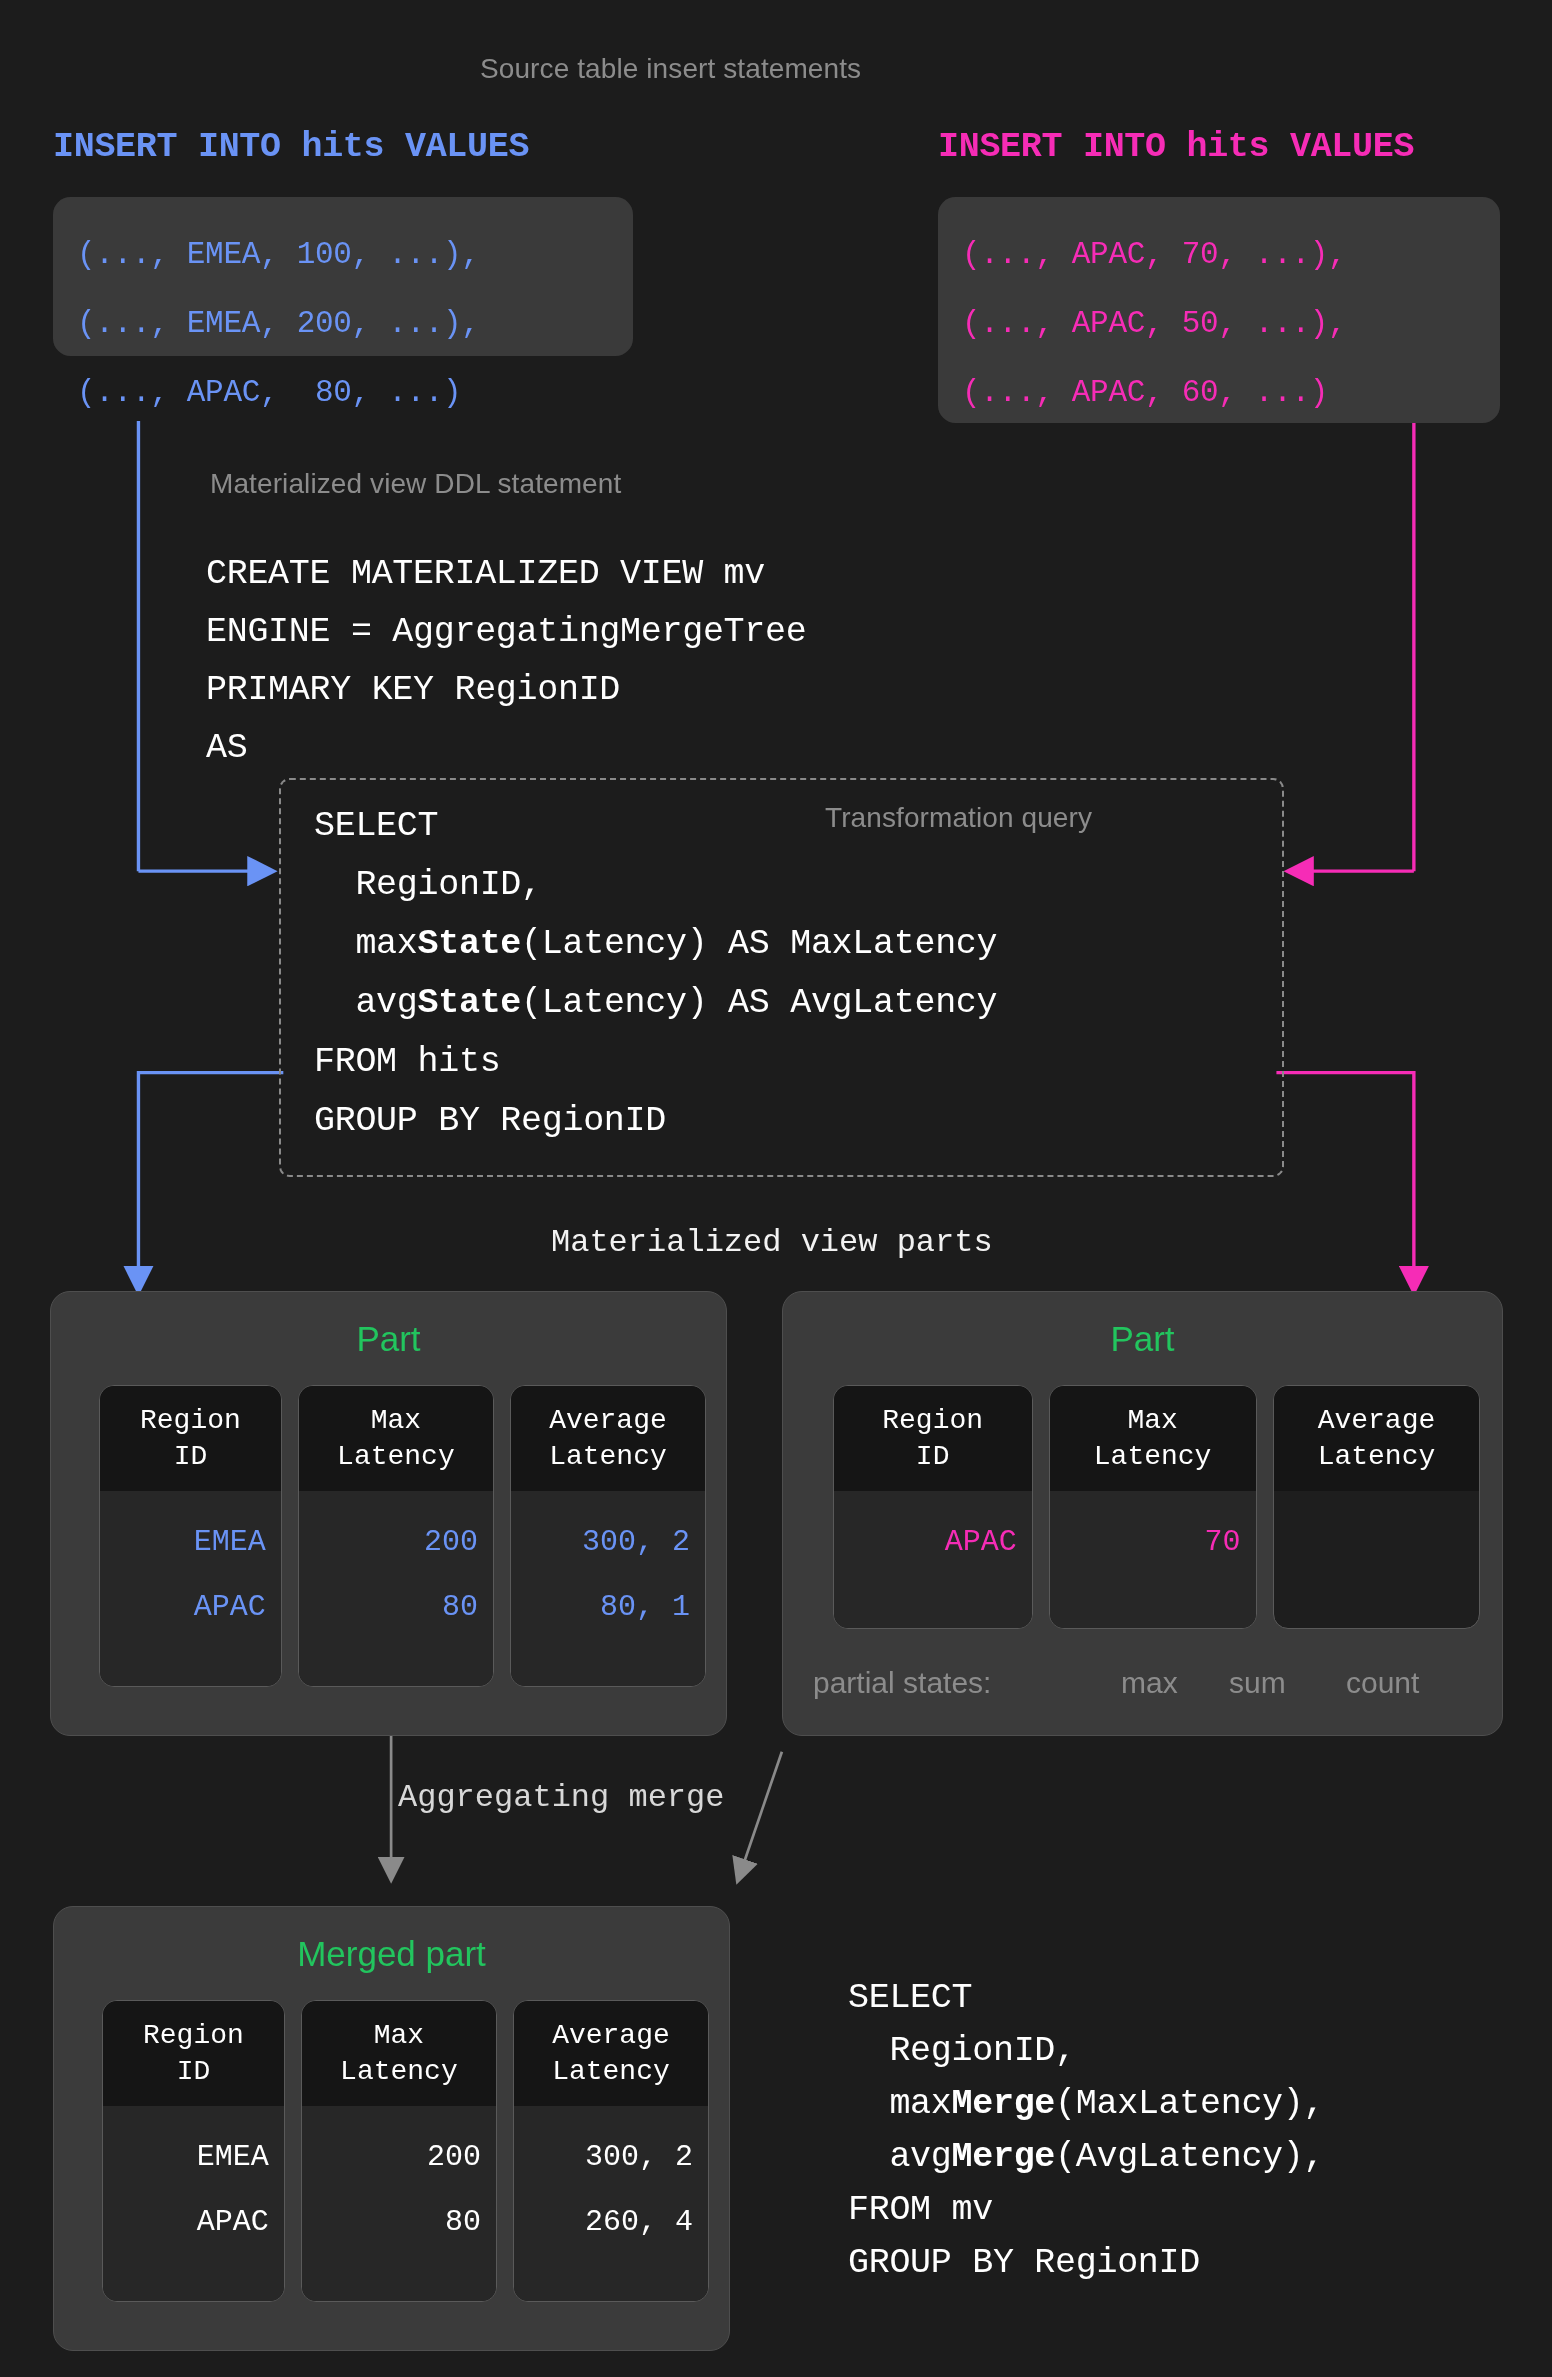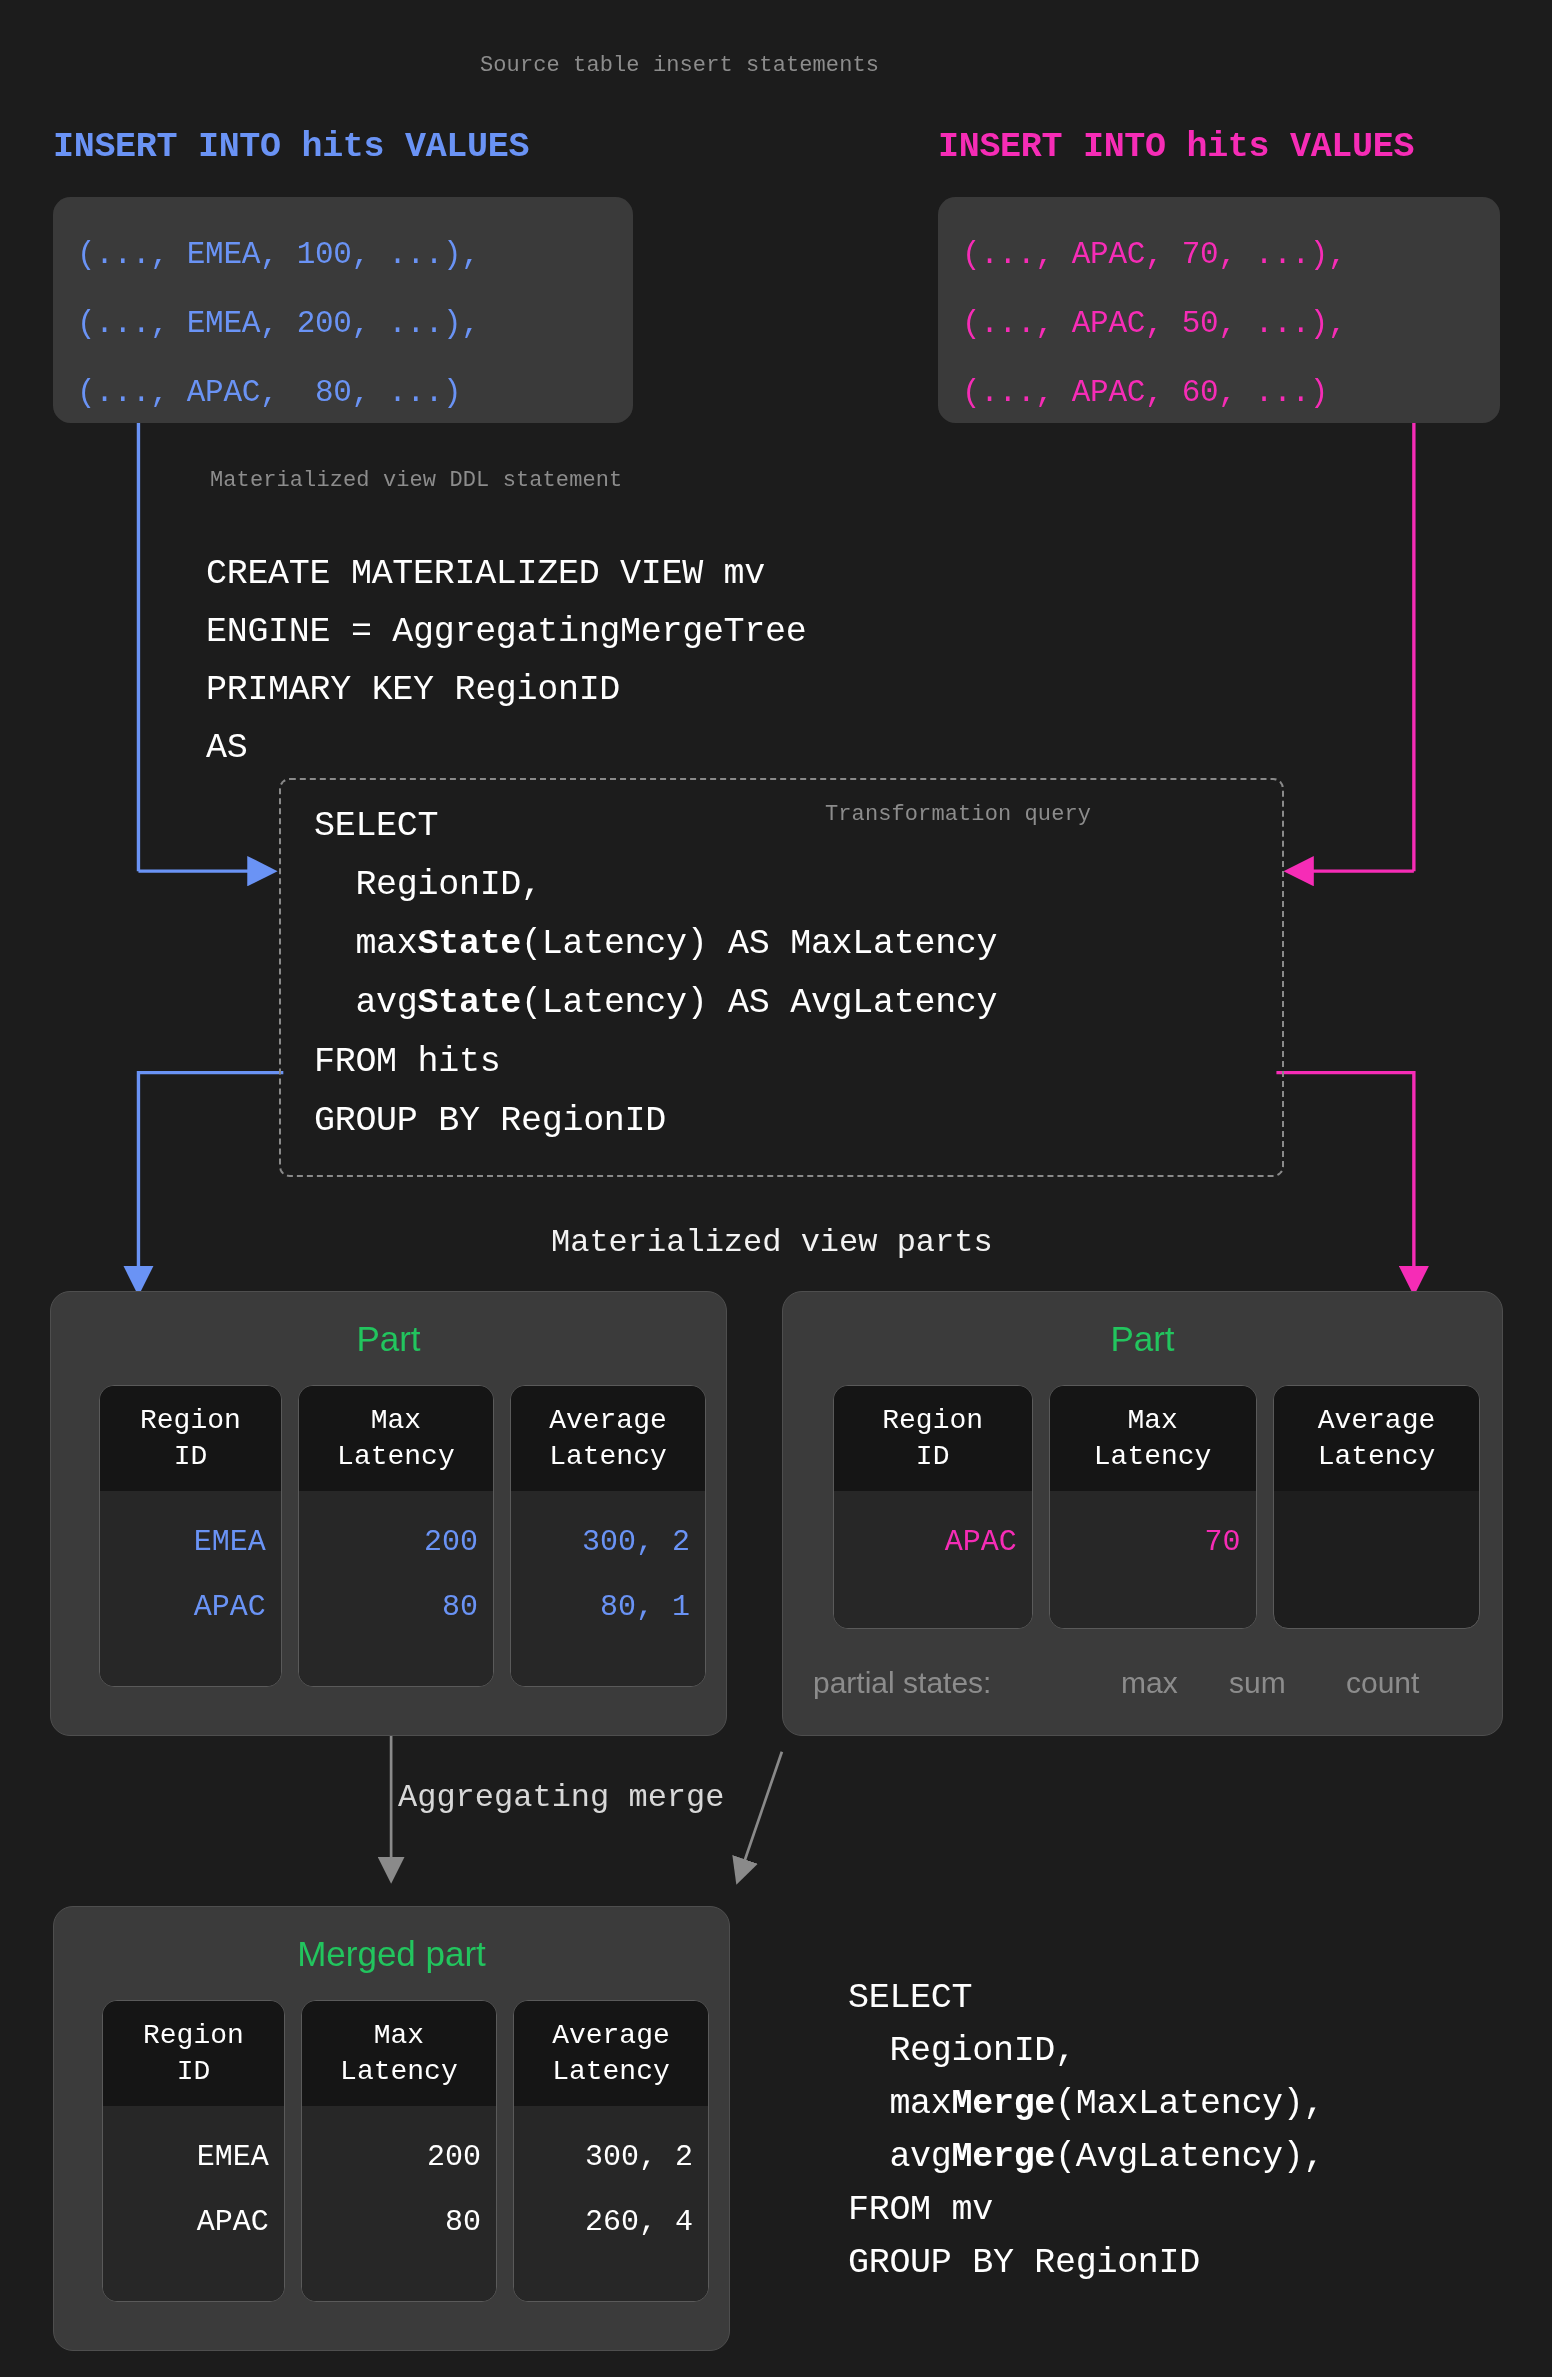--- a/index.html
+++ b/index.html
@@ -17,22 +17,22 @@
   }
   .stage {
     position: absolute;
     inset: 0;
   }
   .abs { position: absolute; }
 
   
   .caption {
     color: #8c8c8c;
-    font-family: Liberation Mono, monospace;
-    font-size: 22px;
+    font-family: Liberation Sans, sans-serif;
+    font-size: 28px;
     letter-spacing: 0.1px;
     white-space: nowrap;
   }
   .section-title {
     color: #f2f2f2;
     font-family: Liberation Mono, monospace;
     font-size: 32px;
     white-space: nowrap;
   }
   .mono {
@@ -194,21 +194,21 @@
 
     <path d="M1717,2482 L1717,2390" stroke="#8a8a8a" stroke-width="4" fill="none" marker-end="url(#ah-gray)"></path>
     <path d="M1880,2482 L1925,2390" stroke="#8a8a8a" stroke-width="4" fill="none" marker-end="url(#ah-gray)"></path>
     <path d="M2092,2482 L2092,2390" stroke="#8a8a8a" stroke-width="4" fill="none" marker-end="url(#ah-gray)"></path>
   </svg>
 
   <div class="abs caption" style="left:480px; top:53px;">Source table insert statements</div>
 
   <div class="abs mono insert-head blue" style="left:53px; top:127px;">INSERT INTO hits VALUES</div>
 
-  <div class="abs card insert-card" style="left:53px; top:197px; width:580px; height:226px;padding-left:24px;">
+  <div class="abs card insert-card" style="left:53px; top:197px; width:580px; height:159px;padding-left:24px;">
     <div class="mono insert-line blue">(..., EMEA, 100, ...),</div>
     <div class="mono insert-line blue">(..., EMEA, 200, ...),</div>
     <div class="mono insert-line blue">(..., APAC,  80, ...)</div>
   </div>
 
   <div class="abs mono insert-head pink" style="left:938px; top:127px;">INSERT INTO hits VALUES</div>
 
   <div class="abs card insert-card" style="left:938px; top:197px; width:562px; height:226px;">
     <div class="mono insert-line pink">(..., APAC, 70, ...),</div>
     <div class="mono insert-line pink">(..., APAC, 50, ...),</div>

